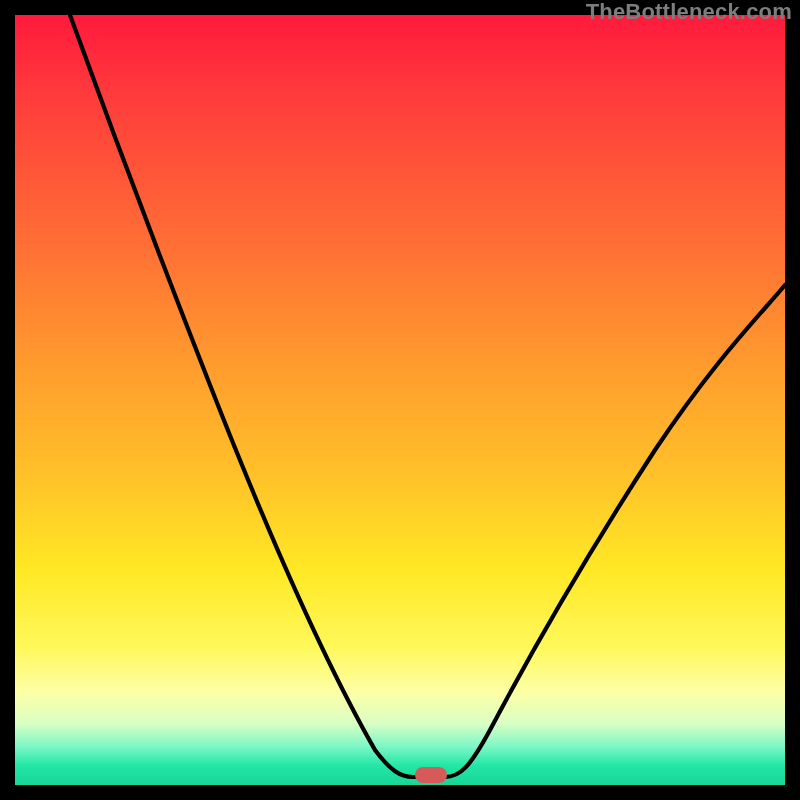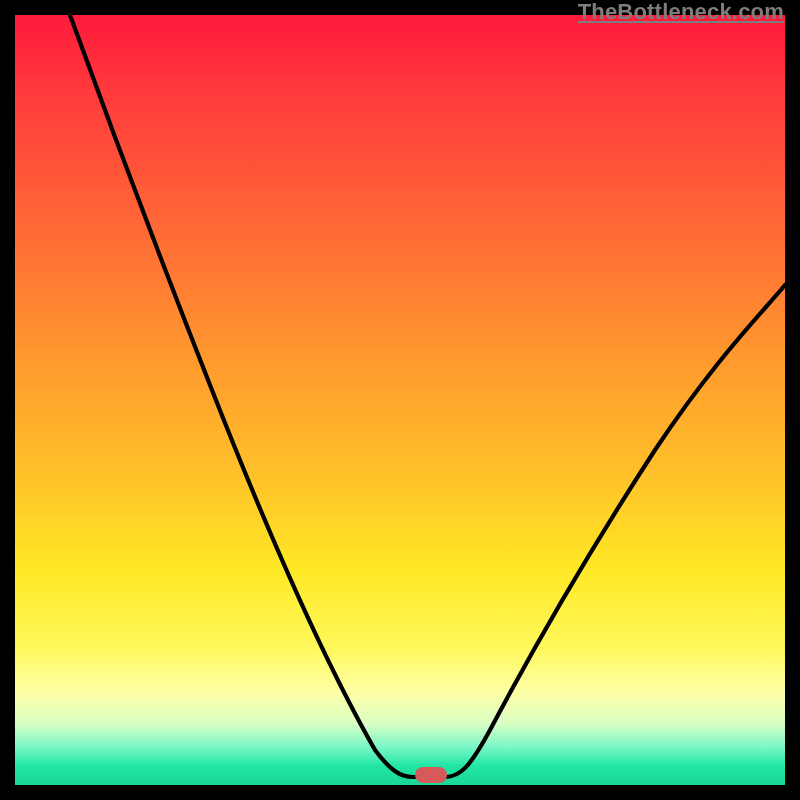--- a/index.html
+++ b/index.html
@@ -49,27 +49,26 @@
     height: 770px;
   }
   .marker {
     position: absolute;
     background: #d65a5a;
     border-radius: 10px;
   }
   .watermark {
     position: absolute;
     top: -1px;
-    right: 16px;
+    right: 8px;
     font-family: Arial, Helvetica, sans-serif;
     font-size: 22px;
     font-weight: 600;
     color: #7d7d7d;
     letter-spacing: 0.2px;
-    text-decoration: underline;
   }
 </style>
 </head>
 <body>
 
 <div class="frame">
 
   <div class="plot-area">
 
     <svg class="curve" viewBox="0 0 770 770" preserveAspectRatio="none">

